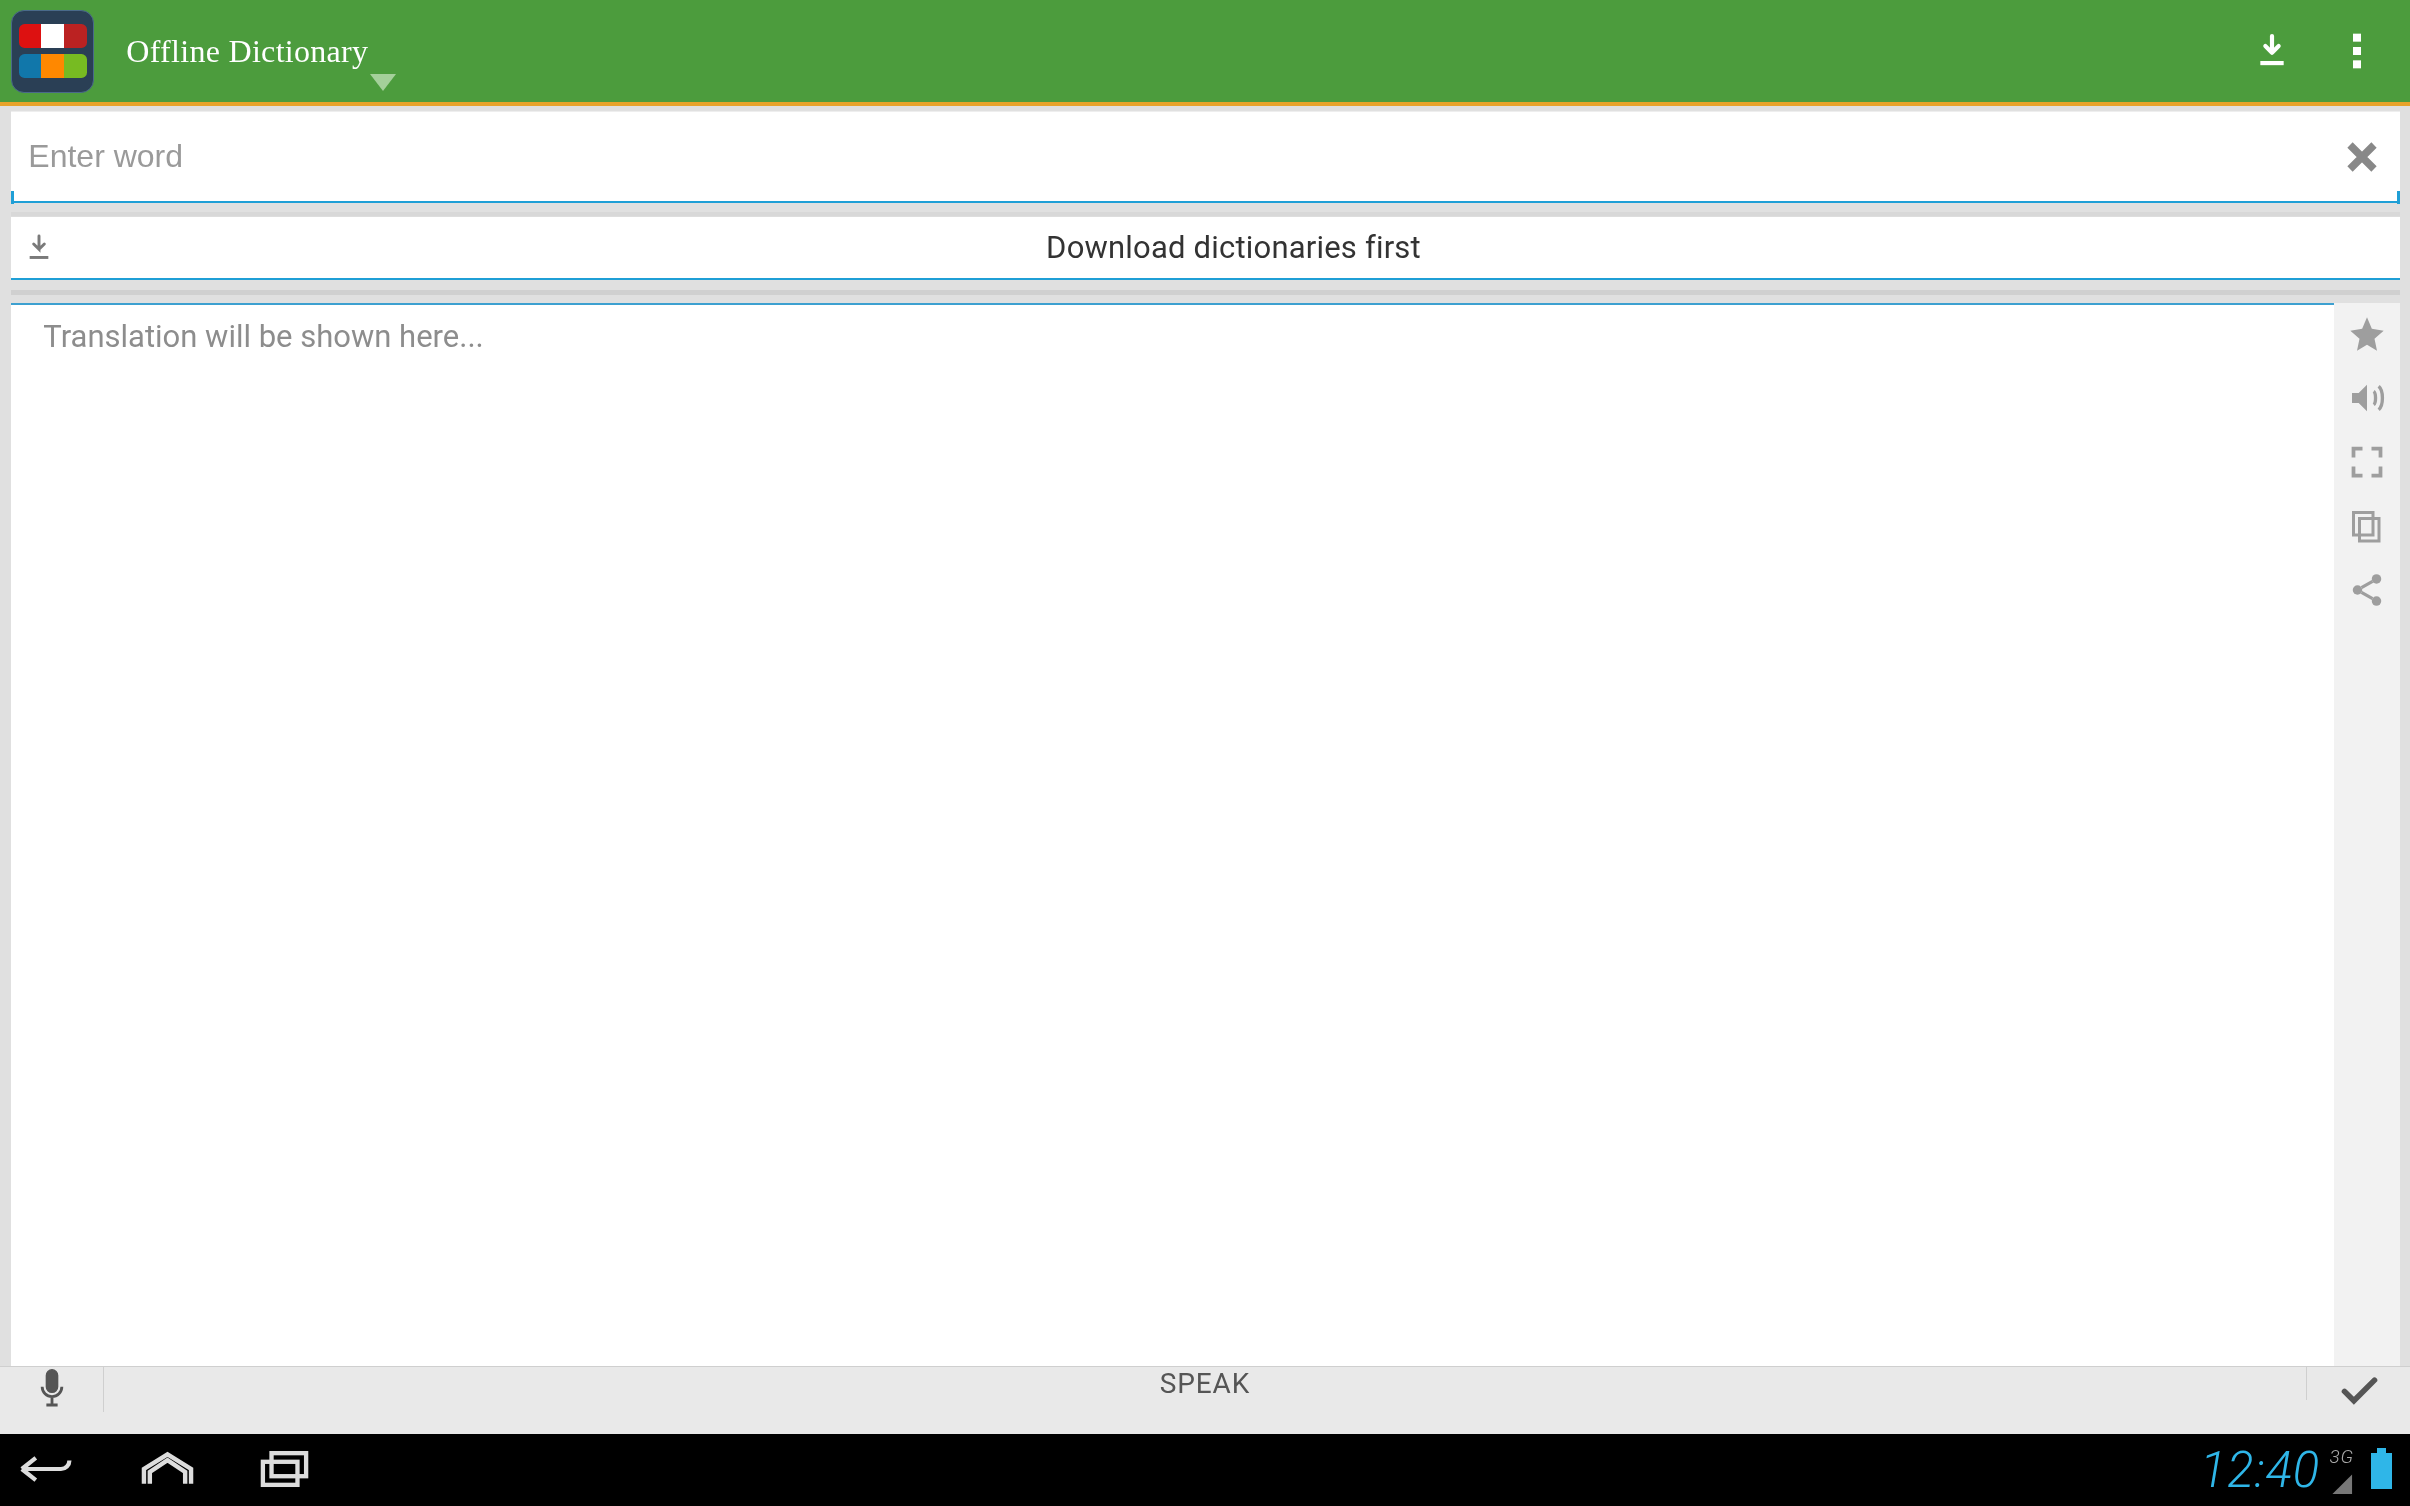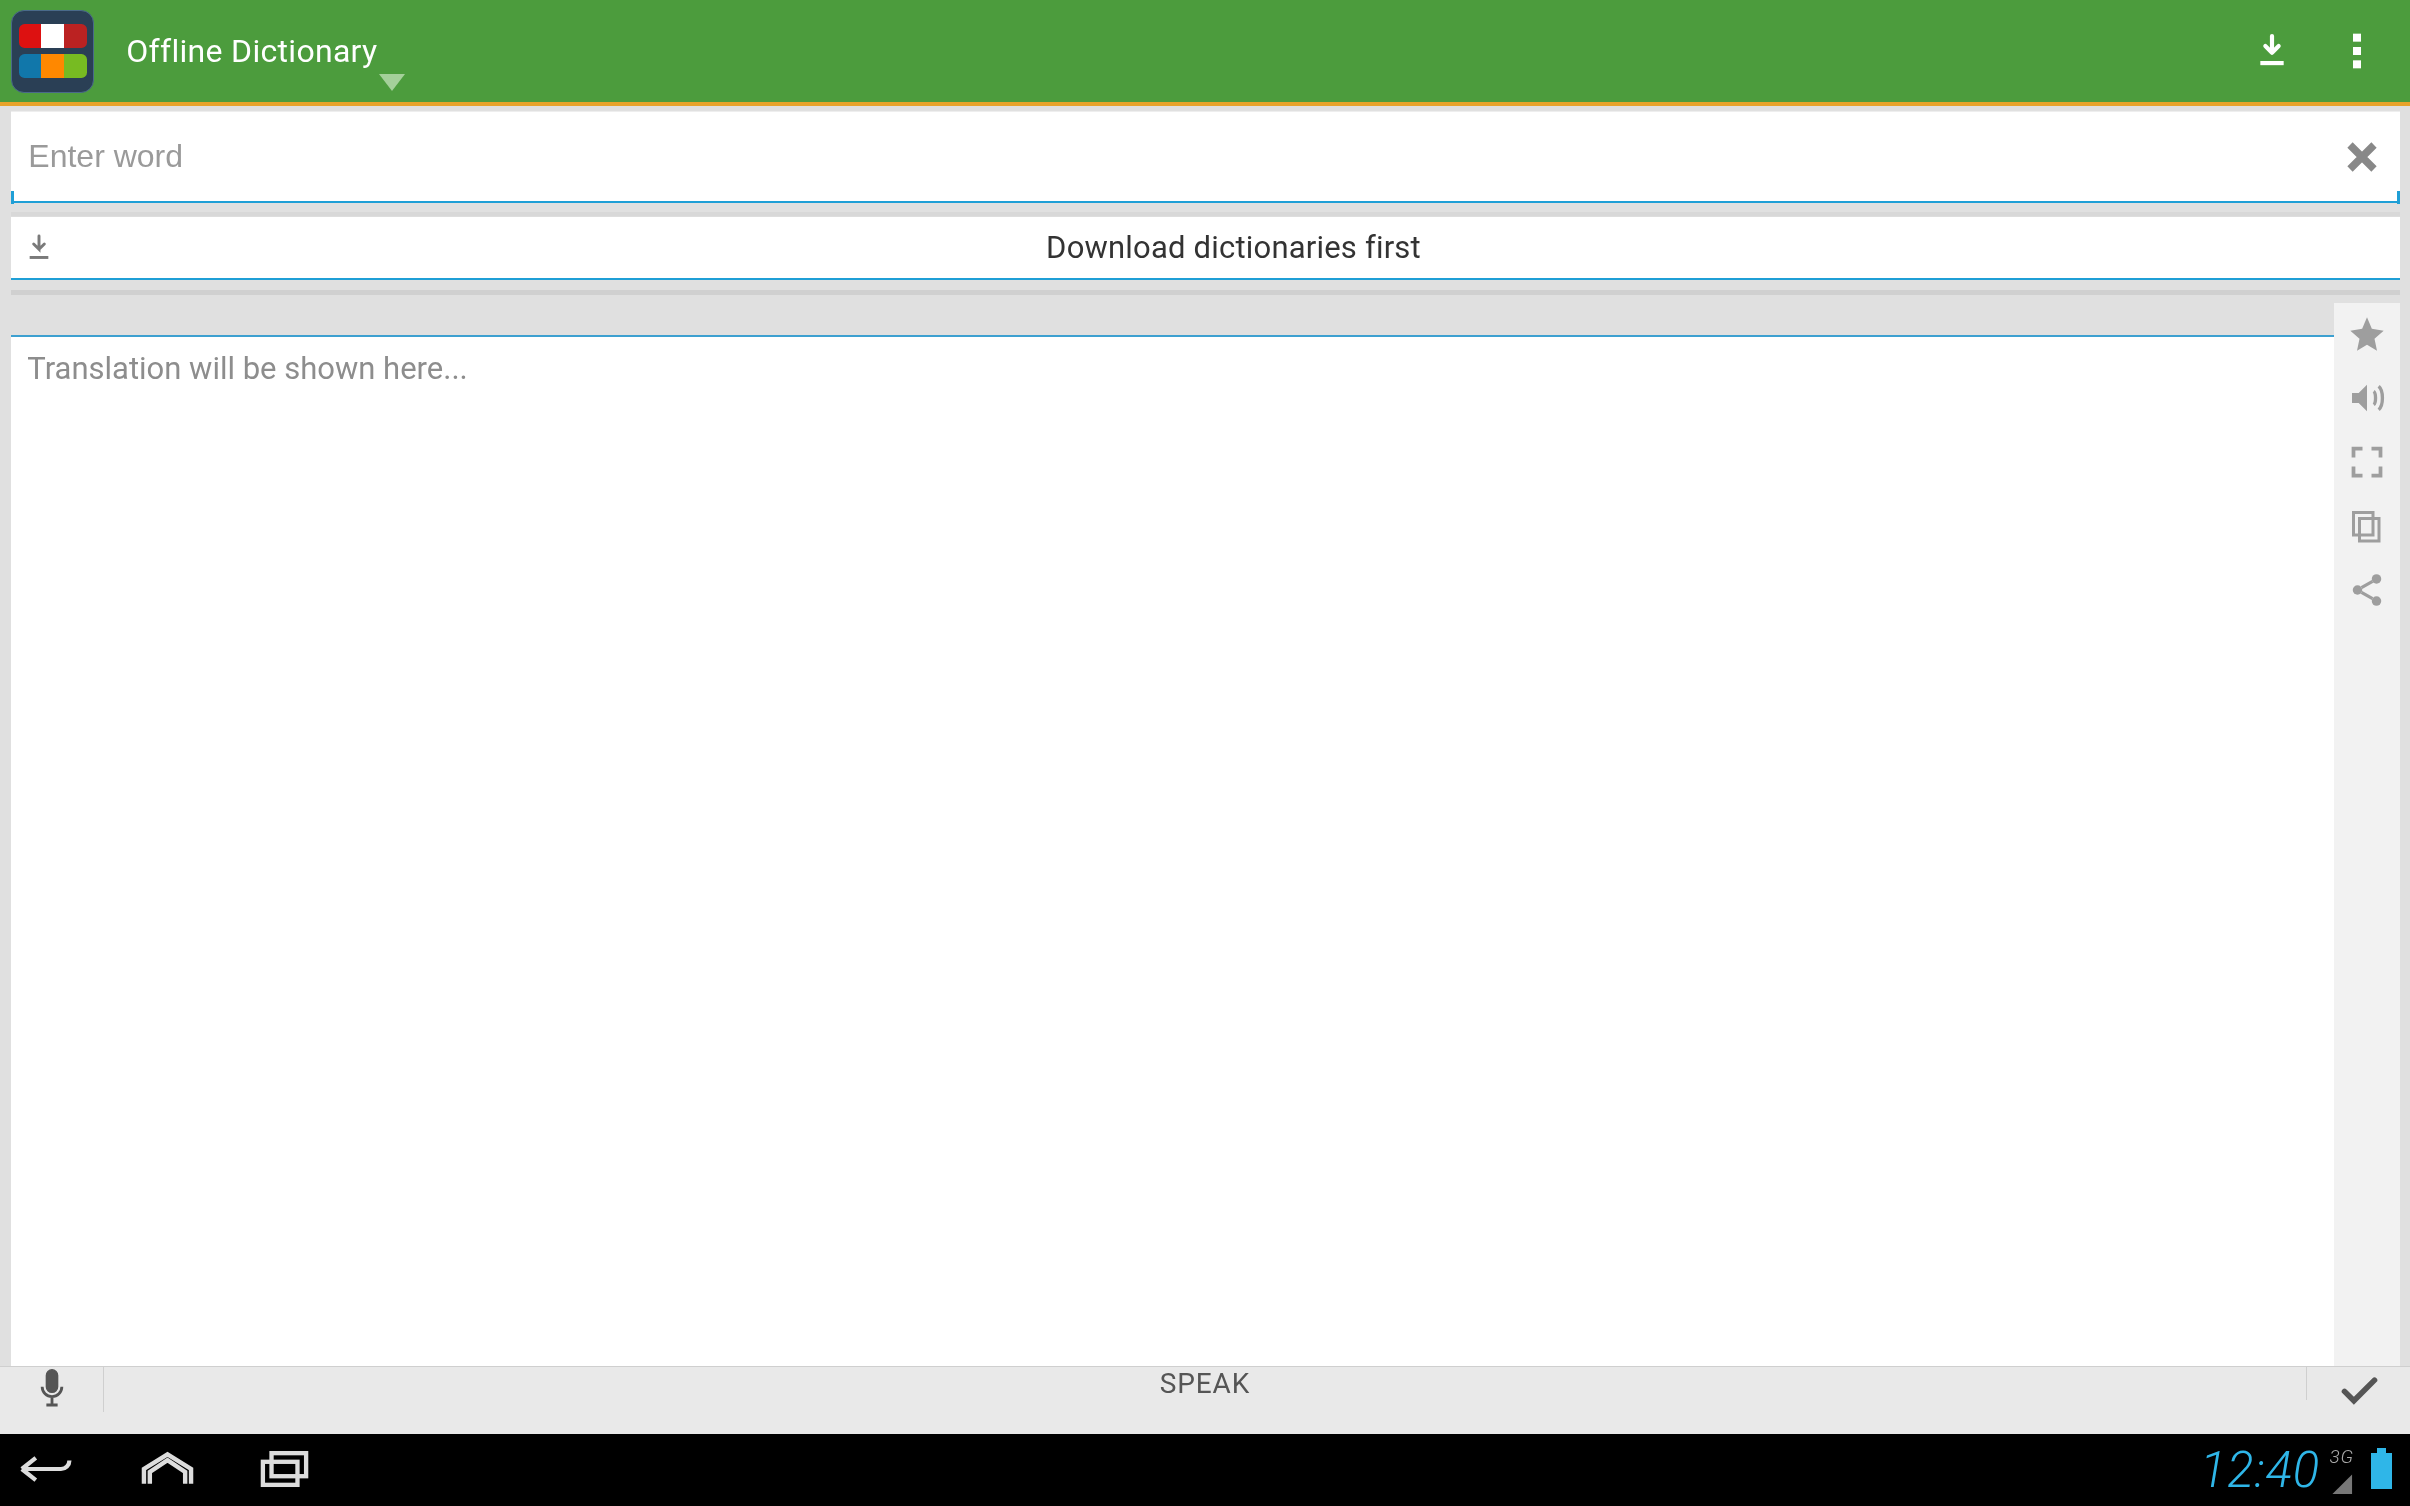--- a/index.html
+++ b/index.html
@@ -7,21 +7,21 @@
   .screen { width:2411px; height:1507px; display:flex; flex-direction:column; background:#e0e0e0; }
 
   
   .actionbar { background:#4c9c3d; height:102px; display:flex; align-items:center; padding:0 11.3px; position:relative; }
   .actionbar::after { content:""; position:absolute; left:0; right:0; bottom:-3.8px; height:3.8px; background:#e8a32a; }
   .app-icon { width:83px; height:83px; border-radius:13px; background:#2a3f55; border:1.9px solid #4a6a8a; display:flex; flex-direction:column; justify-content:center; align-items:center; gap:5.6px; margin-right:7.5px; }
   .app-icon .row { width:68px; height:24.5px; border-radius:5.6px; }
   .app-icon .r1 { background:linear-gradient(90deg,#d11 0 33%, #fff 33% 66%, #b22 66%); }
   .app-icon .r2 { background:linear-gradient(90deg,#17a 0 33%, #f80 33% 66%, #7b2 66%); }
   .tab { color:#fff; font-size:32px; padding:0 24.5px; height:102px; display:flex; align-items:center; cursor:pointer; position:relative; letter-spacing:0.3px; }
-  .tab.active { font-weight:400; }
+  .tab.active { font-weight:400;font-family:Liberation Serif, serif; }
   .spinner-tri {
     width:0; height:0; border-left:13px solid transparent; border-right:13px solid transparent;
     border-top:17px solid #a4d09a; margin-left:1.9px; align-self:flex-end; margin-bottom:11.3px;
   }
   .ab-spacer { flex:1; }
   .ab-btn { width:85px; height:102px; display:flex; align-items:center; justify-content:center; cursor:pointer; }
   .ab-btn svg { fill:#fff; }
 
   
   .input-row { background:#fff; margin:9.4px 11.3px 0 11.3px; position:relative; display:flex; align-items:center; height:92px; border-top:1.9px solid #eee; border-bottom:2.8px solid #1f9fd6;}
@@ -35,21 +35,21 @@
   
   .dict-bar { background:#fff; margin:13px 11.3px 0 11.3px; height:64px; display:flex; align-items:center; border-top:0.9px solid #ddd; border-bottom:2.8px solid #1f9fd6; position:relative; }
   .dict-bar::after{content:""; position:absolute; left:0; right:0; top:-5.6px; height:3.8px; background:#d8d8d8;}
   .dl-small { width:56px; height:64px; display:flex; align-items:center; justify-content:center; cursor:pointer; }
   .dl-small svg { fill:#7a7a7a; }
   .dict-status { flex:1; text-align:center; font-size:31px; color:#333; letter-spacing:0.2px; }
 
   
   .result-wrap { display:flex; margin:7.5px 11.3px 0 11.3px; flex:1; min-height:0; }
   .result-wrap-sep{height:5.6px; background:#d0d0d0; margin:9.4px 11.3px 0 11.3px;}
-  .result-pane { flex:1; background:#fff; border-top:2.8px solid #3da0d0; padding:13px 16px; font-size:31px; color:#8d8d8d;margin-top:32px; }
+  .result-pane { flex:1; background:#fff; border-top:2.8px solid #3da0d0; padding:13px 32px; font-size:31px; color:#8d8d8d; }
   .side-icons { width:66px; background:#f2f2f2; display:flex; flex-direction:column; align-items:center; padding-top:7.5px; gap:17px; }
   .side-icons .ico { width:47px; height:47px; display:flex; align-items:center; justify-content:center; cursor:pointer; }
   .side-icons svg { fill:#9e9e9e; }
 
   
   .bottom-row { height:68px; background:#e9e9e9; display:flex; align-items:flex-start; border-top:0.9px solid #cfcfcf; }
   .b-seg { flex:1; display:flex; align-items:center; justify-content:center; gap:17px; cursor:pointer; border-right:0.9px solid #cfcfcf; }
   .b-seg:last-child{border-right:none;}
   .b-seg.narrow{ flex:0 0 104px; }
   .b-seg .lbl { font-size:28px; color:#555; letter-spacing:0.9px; }

